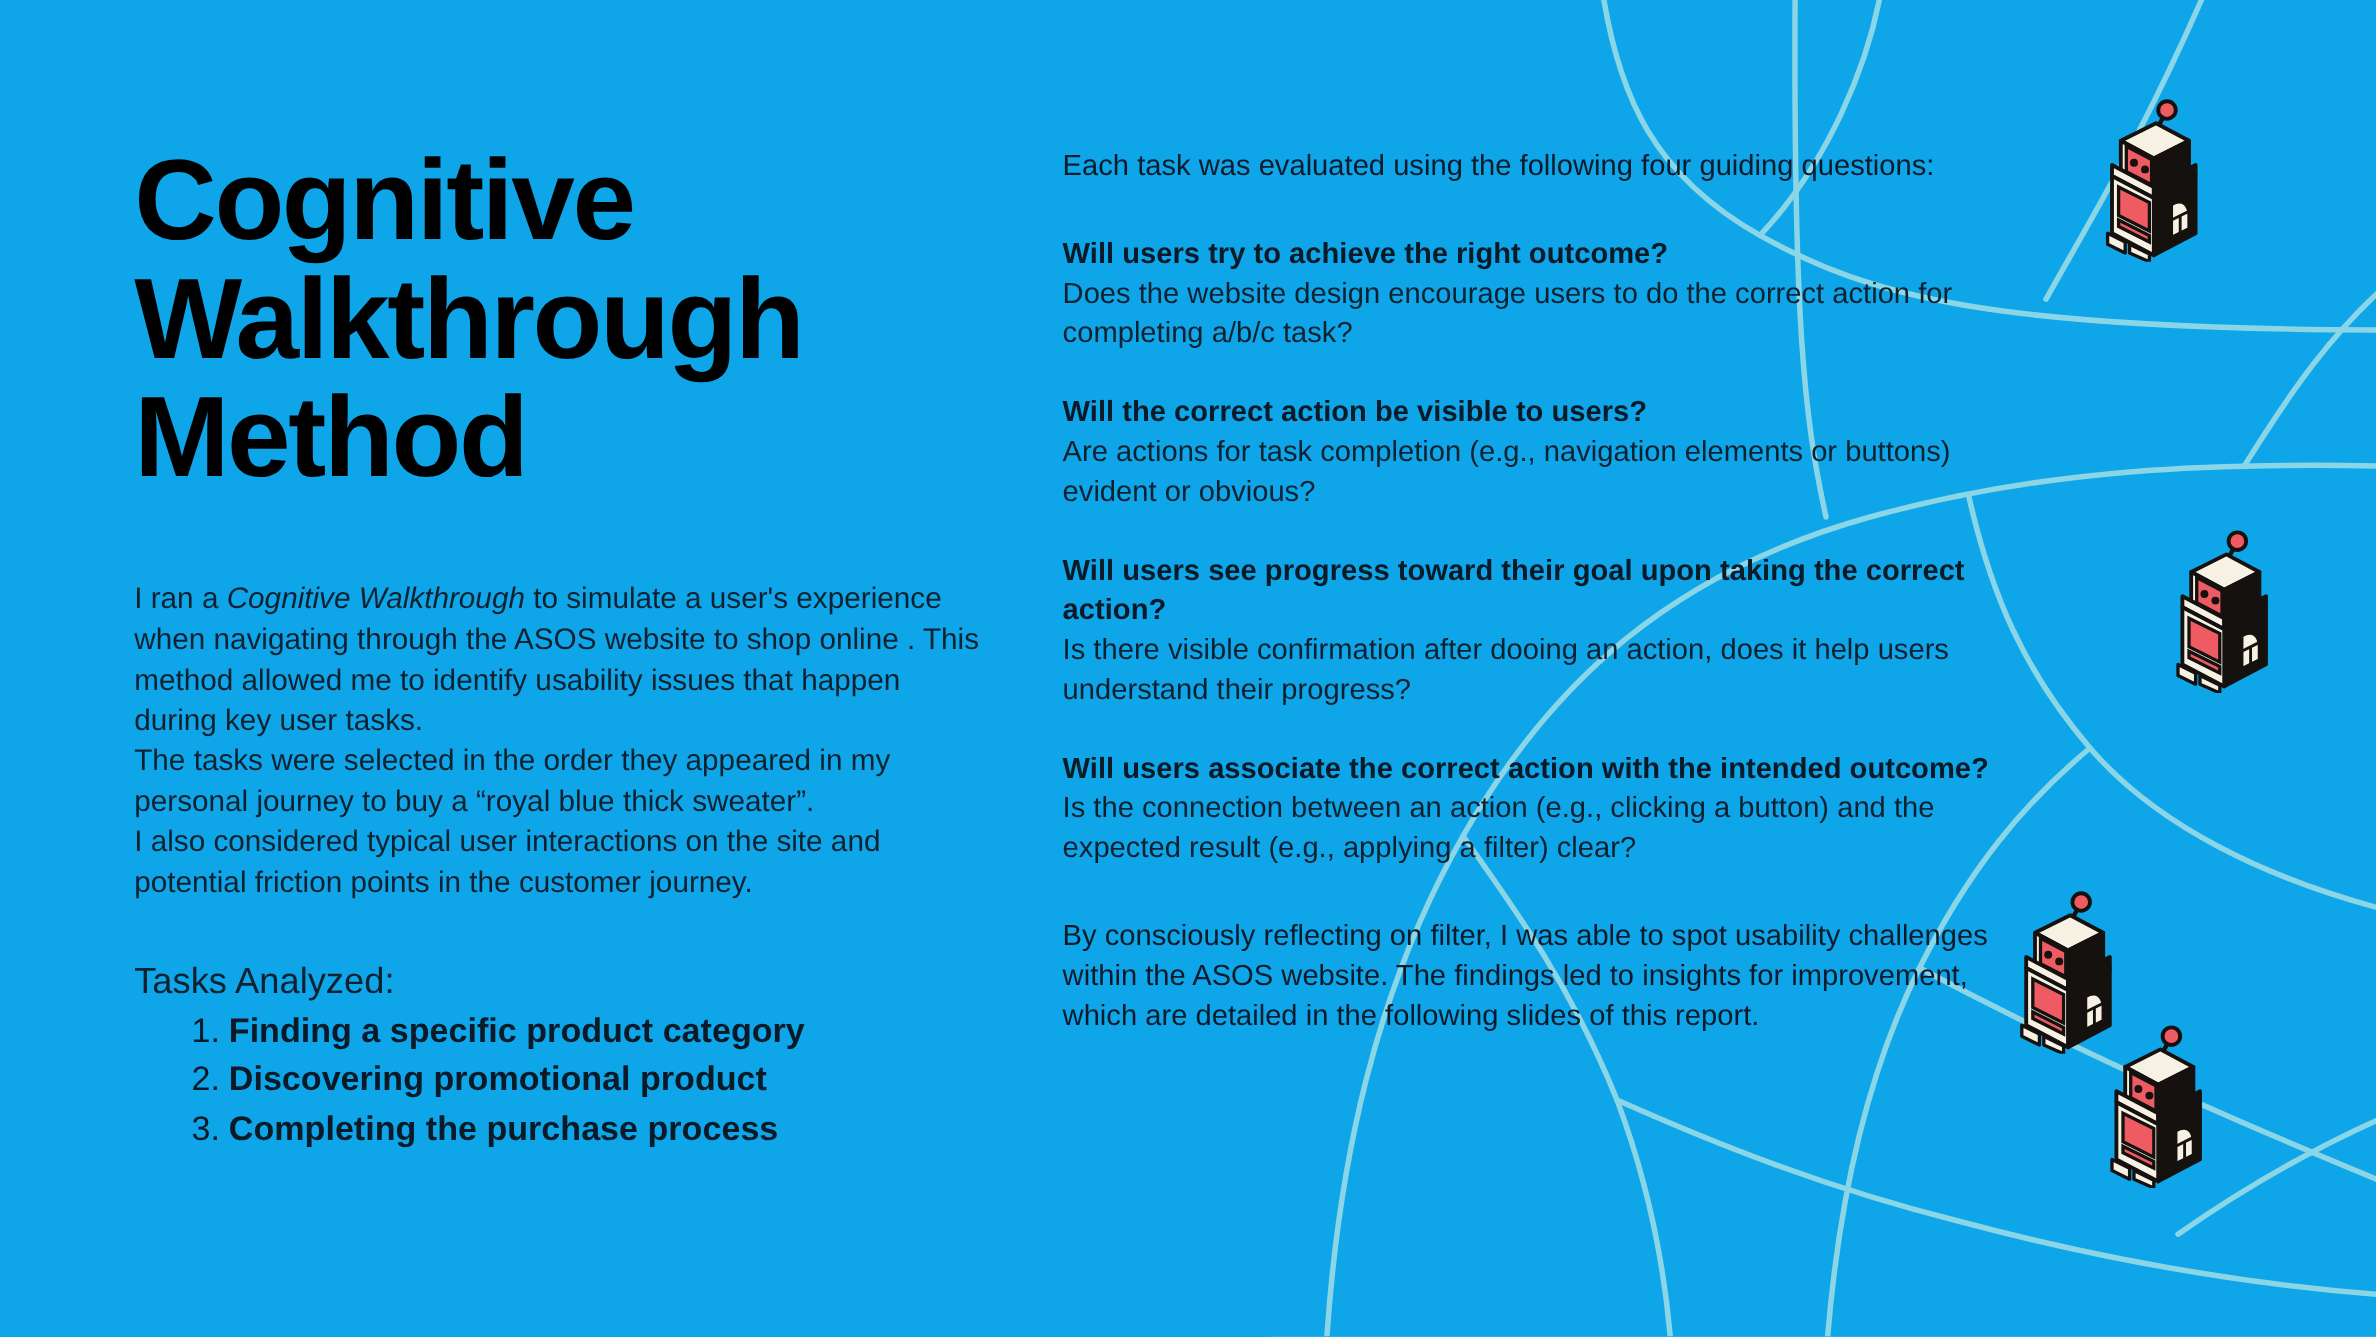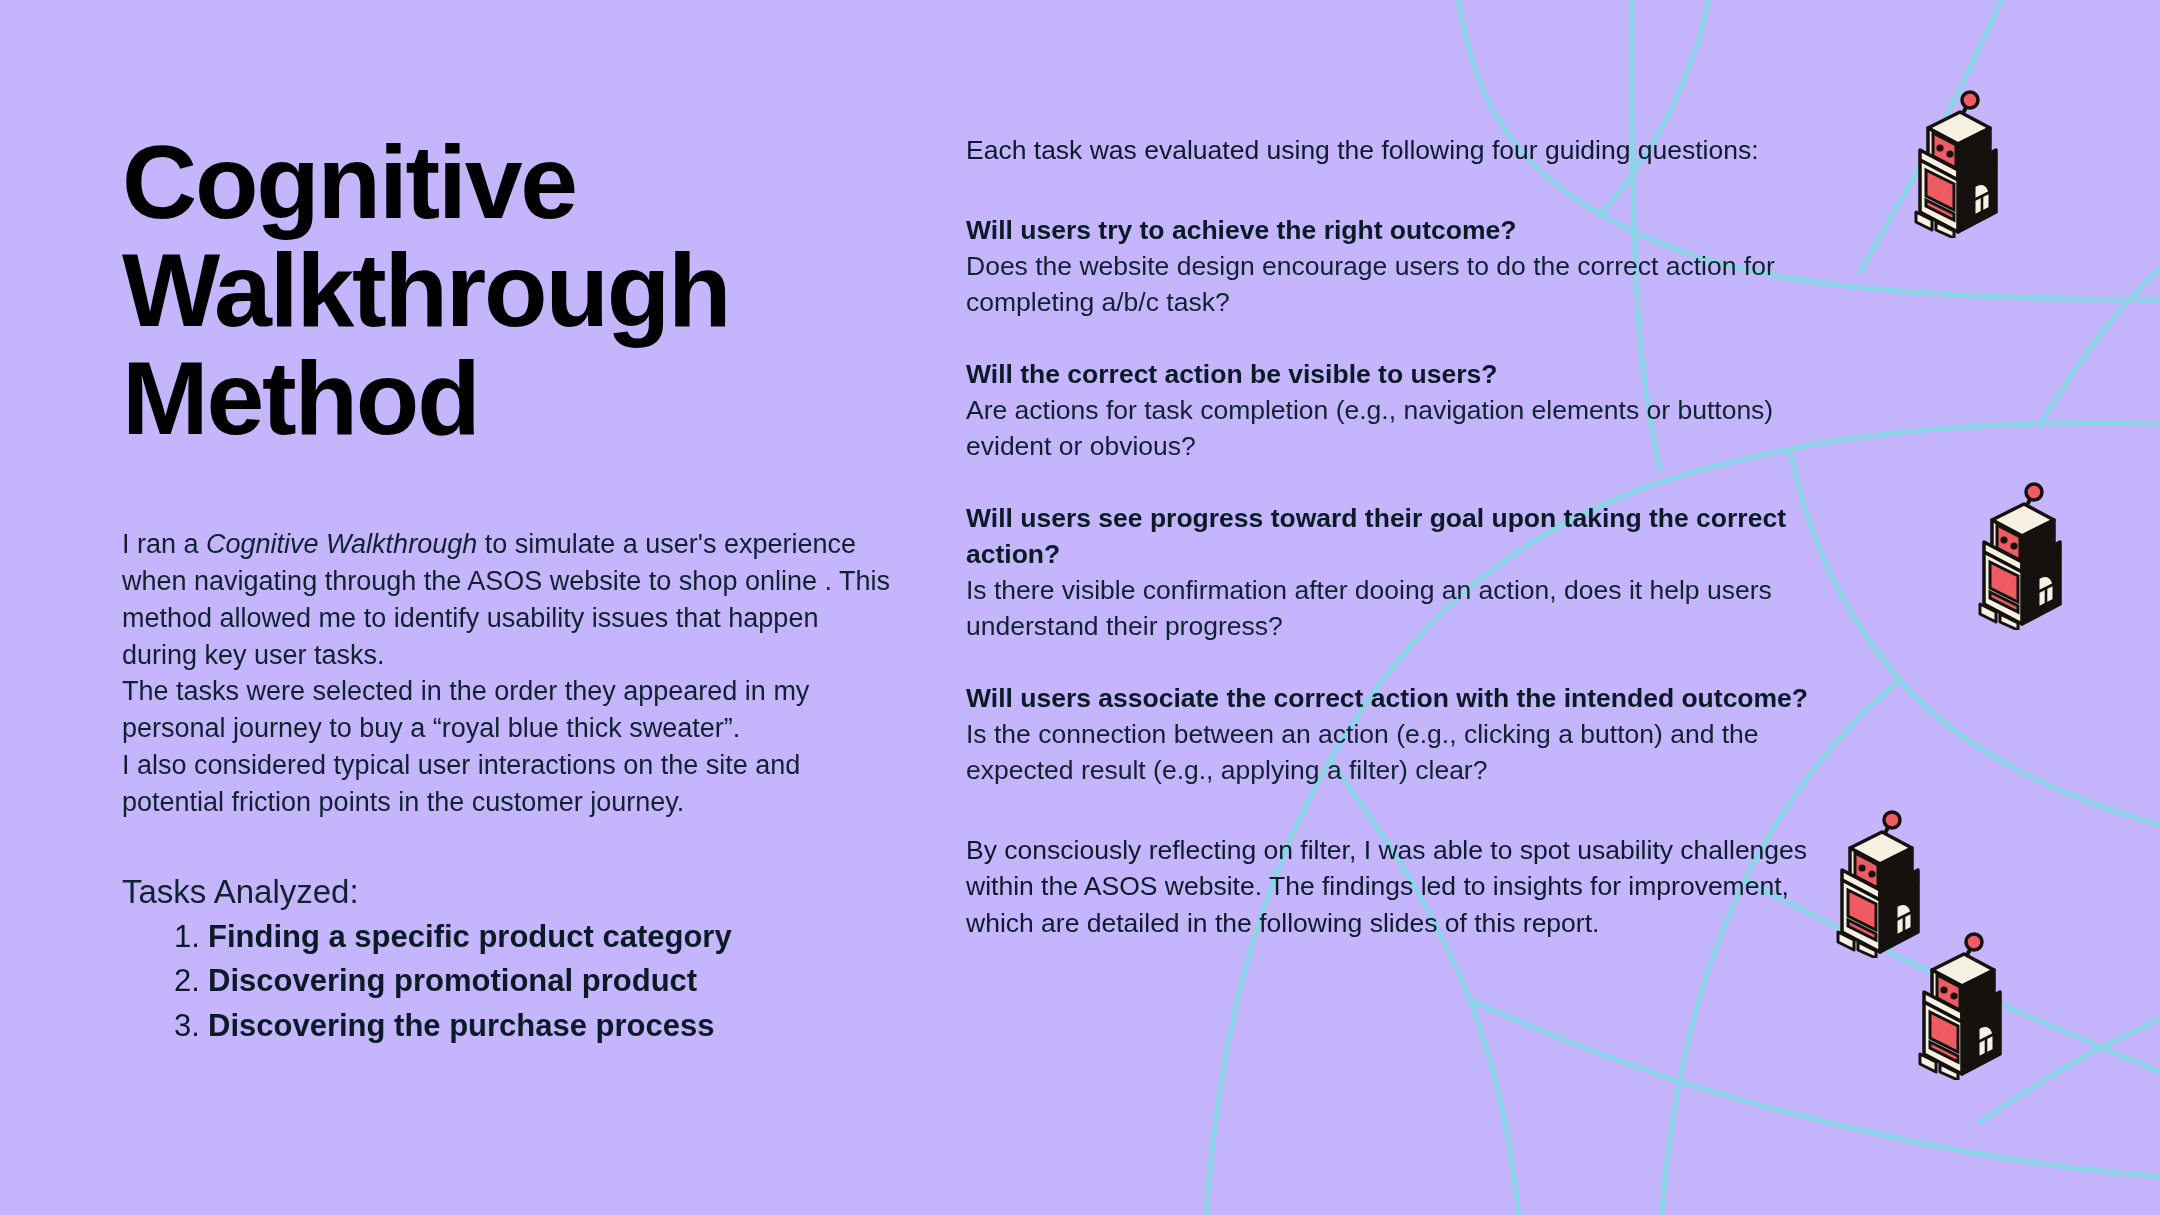--- a/index.html
+++ b/index.html
@@ -8,21 +8,21 @@
   body {
     background:#5ac8de;
     font-family:"Liberation Sans", sans-serif;
     color:#0d1b2a;
     position:relative;
   }
   #slide {
     position:relative;
     width:2160px;
     height:1215px;
-    background:#c4b5fd;
+    background:#0ea5e9;
     overflow:hidden;
   }
   #bg-map {
     position:absolute;
     inset:0;
     width:2160px;
     height:1215px;
     pointer-events:none;
   }
   .content {
@@ -144,21 +144,21 @@
         </p>
         <p>The tasks were selected in the order they appeared in my personal journey to buy a “royal blue thick sweater”.</p>
         <p>I also considered typical user interactions on the site and potential friction points in the customer journey.</p>
       </div>
 
       <div class="tasks-label">Tasks Analyzed:</div>
 
       <ol class="tasks">
         <li>Finding a specific product category</li>
         <li>Discovering promotional product</li>
-        <li>Discovering the purchase process</li>
+        <li>Completing the purchase process</li>
       </ol>
     </div>
 
     <div class="col-right">
 
       <p class="r-intro">Each task was evaluated using the following four guiding questions:</p>
 
       <div class="qa">
         <p class="q">Will users try to achieve the right outcome?</p>
         <p class="a">Does the website design encourage users to do the correct action for completing a/b/c task?</p>

